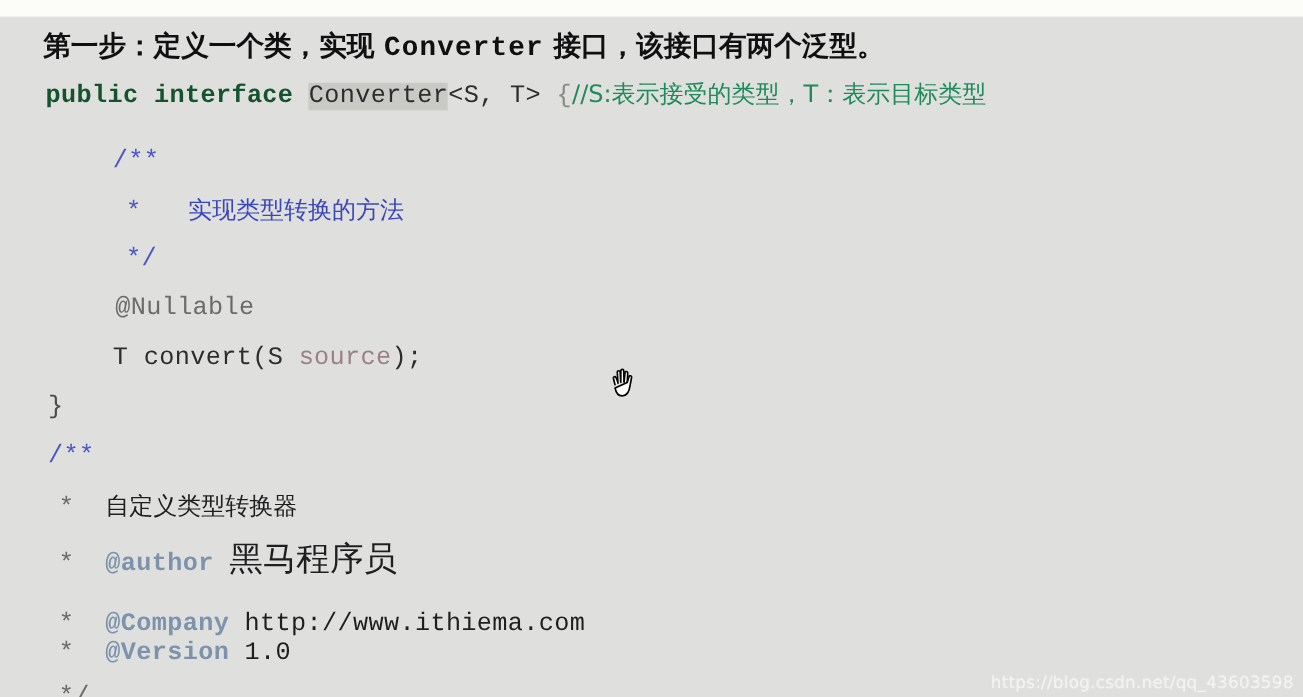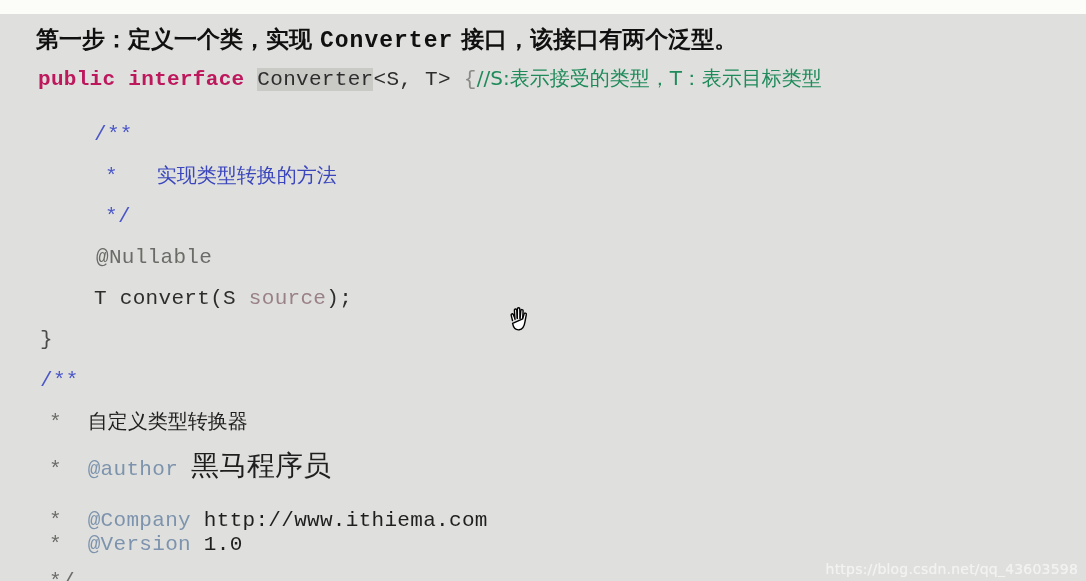--- a/index.html
+++ b/index.html
@@ -57,30 +57,30 @@
     font-family: "DejaVu Sans", "Liberation Sans", sans-serif;
     letter-spacing: 0px;
   }
   #heading .mono {
     font-family: "Liberation Mono", "DejaVu Sans Mono", monospace;
     font-weight: bold;
     letter-spacing: 1px;
   }
 
   
-  .kw        { color: #be185d; font-weight: bold; }
+  .kw        { color: #14532d; font-weight: bold; }
   .type-sel  { background: #c9c9c6; color: #2d2d2d; }
   .plain     { color: #2d2d2d; }
   .brace     { color: #8a8a86; }
   .comment-g { color: #1f8a5a; text-align: right; }
   .doc-blue  { color: #4a56c8; }
   .doc-blue-cn { color: #3b46bd; margin-top: 32px; }
   .anno      { color: #6b6b68; }
   .param     { color: #9a8089; }
-  .tag-blue  { color: #7d93ad; font-weight: normal; }
+  .tag-blue  { color: #7d93ad; font-weight: bold; }
   .dark      { color: #1f1f1f; }
 
   
   #cursor {
     position: absolute;
     left: 506px;
     top: 303px;
     width: 26px;
     height: 30px;
     pointer-events: none;

